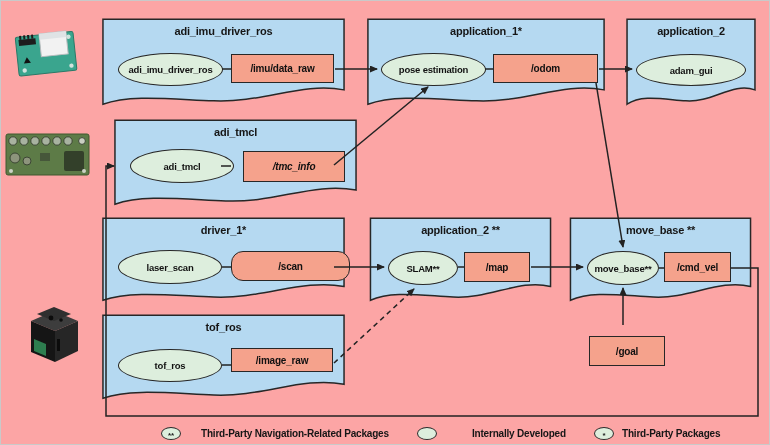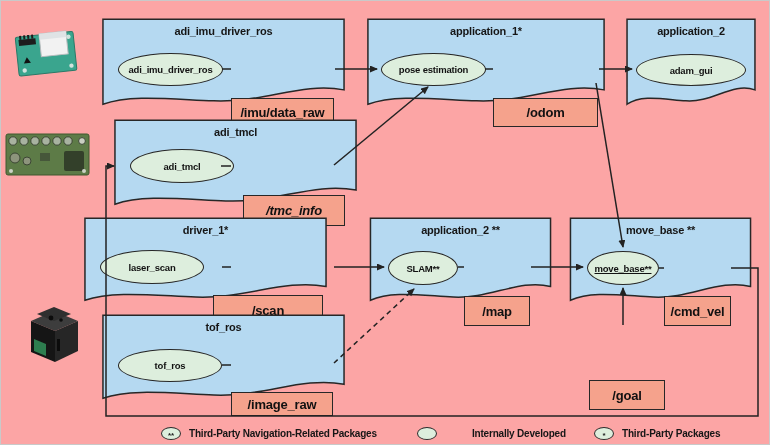--- a/index.html
+++ b/index.html
@@ -17,22 +17,22 @@
   }
   .node {
     position:absolute; border:1.6px solid #272727; border-radius:50%;
     background:#ddeedd; display:flex; align-items:center; justify-content:center;
     font-weight:bold; font-size:9.5px; color:#111; white-space:nowrap;
     box-sizing:border-box; letter-spacing:-0.2px;
   }
   .topic {
     position:absolute; border:1.6px solid #272727; background:#f5a28c;
     display:flex; align-items:center; justify-content:center;
-    font-weight:bold; font-size:13px; color:#111; white-space:nowrap;
-    box-sizing:border-box; letter-spacing:-0.2px;margin-top:44px;
+    font-weight:bold; font-size:10px; color:#111; white-space:nowrap;
+    box-sizing:border-box; letter-spacing:-0.2px;
   }
   .overlay { position:absolute; left:0; top:0; pointer-events:none; }
   .legend-icon {
     position:absolute; width:20px; height:13px; border:1.4px solid #2c2c2c;
     border-radius:50%; background:#ddeedd; box-sizing:border-box;
     display:flex; align-items:center; justify-content:center;
     font-weight:bold; font-size:8px; color:#222; line-height:6px; padding-top:4px;
   }
   .legend-label {
     position:absolute; font-weight:bold; font-size:10px; color:#161616;
@@ -122,44 +122,44 @@
 
   <div class="pkg" style="left:112px;top:118px;width:245px;height:87px;">
     <svg class="tape" viewBox="0 0 100 60" preserveAspectRatio="none">
       <path d="M0.8,0.8 L99.2,0.8 L99.2,49 C82,43.5 66,58 46,56.5 C28,55.3 12,52 0.8,58.8 Z" fill="#b5d9f1" stroke="#272727" stroke-width="1.5" vector-effect="non-scaling-stroke"></path>
     </svg>
     <div class="pkg-title">adi_tmcl</div>
     <div class="node" style="left:17px;top:30px;width:104px;height:34px;">adi_tmcl</div>
     <div class="topic" style="left:130px;top:32px;width:102px;height:31px;font-style:italic;">/tmc_info</div>
   </div>
 
-  <div class="pkg" style="left:82px;top:216px;width:245px;height:85px;">
+  <div class="pkg" style="left:100px;top:216px;width:245px;height:85px;">
     <svg class="tape" viewBox="0 0 100 60" preserveAspectRatio="none">
       <path d="M0.8,0.8 L99.2,0.8 L99.2,49 C82,43.5 66,58 46,56.5 C28,55.3 12,52 0.8,58.8 Z" fill="#b5d9f1" stroke="#272727" stroke-width="1.5" vector-effect="non-scaling-stroke"></path>
     </svg>
     <div class="pkg-title">driver_1*</div>
     <div class="node" style="left:17px;top:33px;width:104px;height:34px;">laser_scan</div>
-    <div class="topic" style="left:130px;top:34px;width:110px;height:30px;">/scan</div>
+    <div class="topic" style="left:130px;top:34px;width:119px;height:30px;border-radius:12px;">/scan</div>
   </div>
 
   <div class="pkg" style="left:368px;top:216px;width:183px;height:85px;">
     <svg class="tape" viewBox="0 0 100 60" preserveAspectRatio="none">
       <path d="M0.8,0.8 L99.2,0.8 L99.2,49 C82,43.5 66,58 46,56.5 C28,55.3 12,52 0.8,58.8 Z" fill="#b5d9f1" stroke="#272727" stroke-width="1.5" vector-effect="non-scaling-stroke"></path>
     </svg>
     <div class="pkg-title">application_2 **</div>
     <div class="node" style="left:19px;top:34px;width:70px;height:34px;">SLAM**</div>
     <div class="topic" style="left:95px;top:35px;width:66px;height:30px;">/map</div>
   </div>
 
   <div class="pkg" style="left:568px;top:216px;width:183px;height:85px;">
     <svg class="tape" viewBox="0 0 100 60" preserveAspectRatio="none">
       <path d="M0.8,0.8 L99.2,0.8 L99.2,49 C82,43.5 66,58 46,56.5 C28,55.3 12,52 0.8,58.8 Z" fill="#b5d9f1" stroke="#272727" stroke-width="1.5" vector-effect="non-scaling-stroke"></path>
     </svg>
     <div class="pkg-title">move_base **</div>
-    <div class="node" style="left:18px;top:34px;width:72px;height:34px;text-decoration:underline;">move_base**</div>
+    <div class="node" style="left:18px;top:34px;width:72px;height:34px;">move_base**</div>
     <div class="topic" style="left:95px;top:35px;width:67px;height:30px;">/cmd_vel</div>
   </div>
 
   <div class="pkg" style="left:100px;top:313px;width:245px;height:86px;">
     <svg class="tape" viewBox="0 0 100 60" preserveAspectRatio="none">
       <path d="M0.8,0.8 L99.2,0.8 L99.2,49 C82,43.5 66,58 46,56.5 C28,55.3 12,52 0.8,58.8 Z" fill="#b5d9f1" stroke="#272727" stroke-width="1.5" vector-effect="non-scaling-stroke"></path>
     </svg>
     <div class="pkg-title">tof_ros</div>
     <div class="node" style="left:17px;top:35px;width:104px;height:33px;">tof_ros</div>
     <div class="topic" style="left:130px;top:34px;width:102px;height:24px;">/image_raw</div>
@@ -193,21 +193,21 @@
     <line x1="221" y1="364" x2="230" y2="364" stroke="#222" stroke-width="1.5"></line>
     <line x1="333" y1="362" x2="413" y2="288" stroke="#222" stroke-width="1.5" stroke-dasharray="5,4" marker-end="url(#arw)"></line>
 
     <line x1="622" y1="324" x2="622" y2="287" stroke="#222" stroke-width="1.5" marker-end="url(#arw)"></line>
 
     <polyline points="730,267 757,267 757,415 105,415 105,165 113,165" fill="none" stroke="#222" stroke-width="1.5" marker-end="url(#arw)"></polyline>
   </svg>
 
   <div>
     <div class="legend-icon" style="left:160px;top:426px;">**</div>
-    <div class="legend-label" style="left:188px;top:427px;">Third-Party Navigation-Related Packages</div>
+    <div class="legend-label" style="left:200px;top:427px;">Third-Party Navigation-Related Packages</div>
 
     <div class="legend-icon" style="left:416px;top:426px;"></div>
     <div class="legend-label" style="left:432px;top:427px;margin-left:39px;">Internally Developed</div>
 
     <div class="legend-icon" style="left:593px;top:426px;">*</div>
     <div class="legend-label" style="left:621px;top:427px;">Third-Party Packages</div>
   </div>
 
 </div>
 

